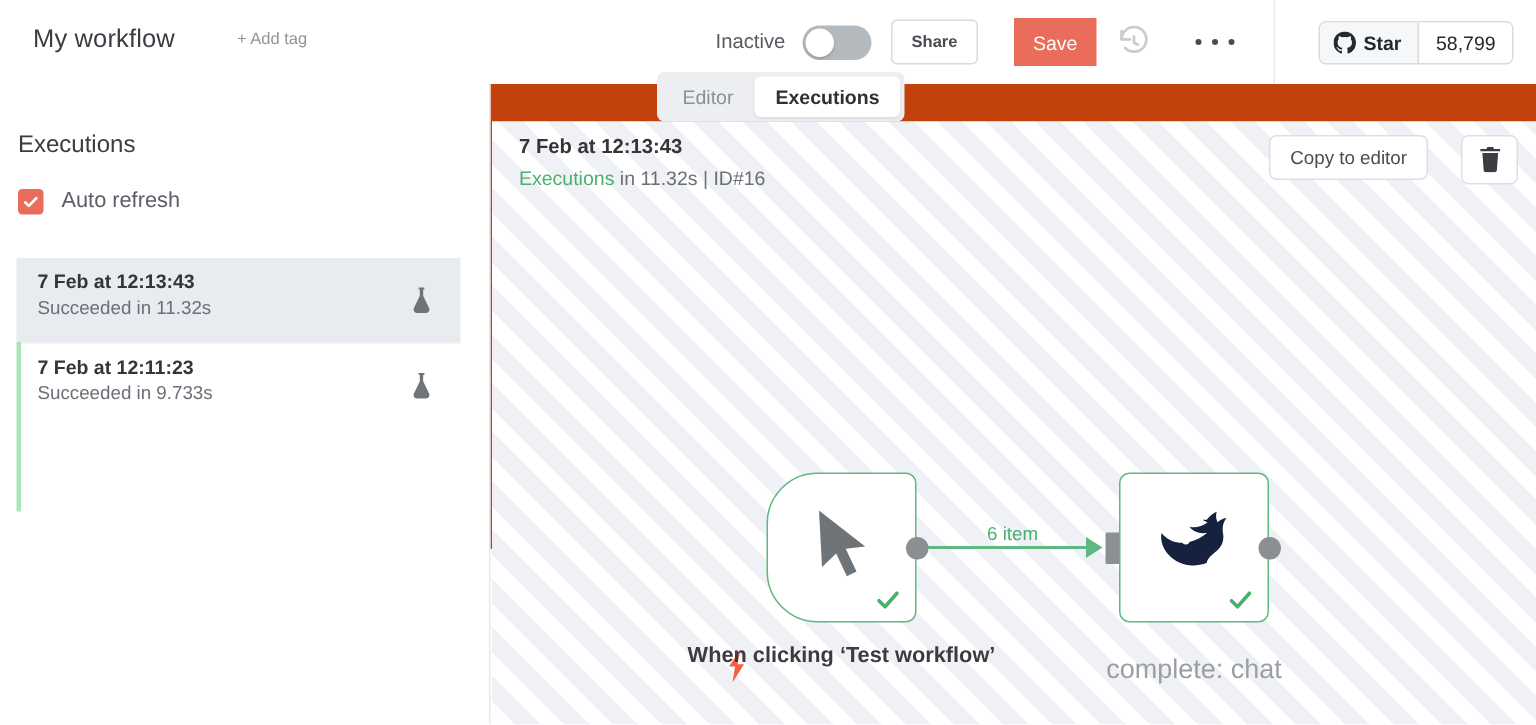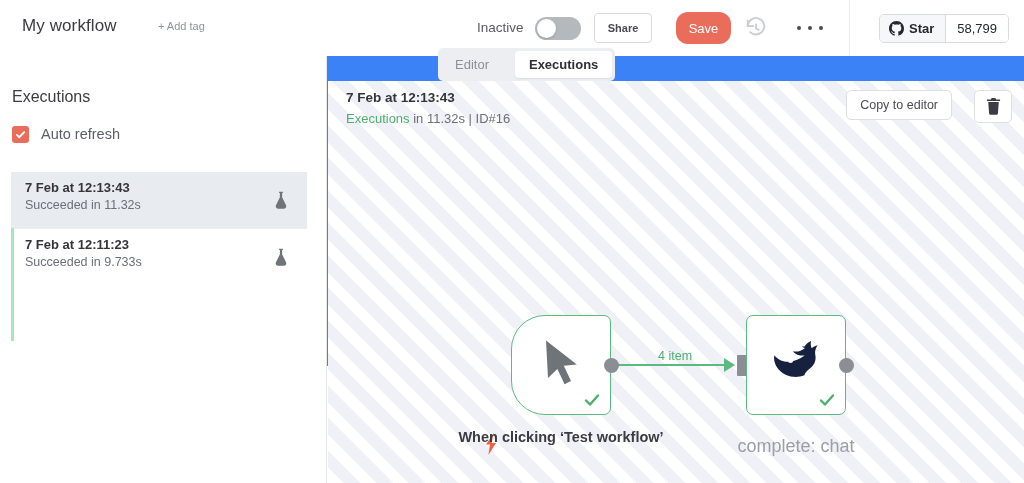--- a/index.html
+++ b/index.html
@@ -4,21 +4,21 @@
 <style>
   * { box-sizing: border-box; }
   html, body {
     margin: 0; padding: 0;
     width: 1024px; height: 483px;
     overflow: hidden;
     background: #fff;
     font-family: "Liberation Sans", sans-serif;
     -webkit-font-smoothing: antialiased;
   }
-  #app { position: relative; width: 1024px; height: 366px; background:#3b82f6; }
+  #app { position: relative; width: 1024px; height: 366px; background:#c2410c; }
 
   
   .header {
     position: absolute; left: 0; top: 0; width: 1024px; height: 56px;
     background: #fff; display: flex; align-items: center;
   }
   .wf-title {
     position: absolute; left: 22px; top: 16px;
     font-size: 17px; color: #3b3b42; letter-spacing: .1px;
   }
@@ -42,21 +42,21 @@
   }
   .btn-share {
     position: absolute; left: 594px; top: 13px;
     width: 58px; height: 30px; border-radius: 4px;
     border: 1px solid #d6dae0; background: #fff;
     font-family: "Liberation Sans", sans-serif;
     font-size: 11px; font-weight: bold; color: #4a4a52; cursor: pointer;
   }
   .btn-save {
     position: absolute; left: 676px; top: 12px;
-    width: 55px; height: 32px; border-radius: 12px;
+    width: 55px; height: 32px; border-radius: 0;
     border: none; background: #ea6c5a; color: #fff;
     font-family: "Liberation Sans", sans-serif;
     font-size: 13px; cursor: pointer;
   }
   .icon-history {
     position: absolute; left: 745px; top: 17px;
     width: 22px; height: 22px; cursor: pointer;
   }
   .icon-dots {
     position: absolute; left: 797px; top: 20px;
@@ -85,21 +85,21 @@
   .gh-star .gh-left span { font-size: 13px; font-weight: bold; color: #24292f; }
   .gh-star .gh-count {
     display: flex; align-items: center; padding: 0 11px;
     background: #fff; font-size: 13px; color: #24292f;
   }
 
   
   .tabs-wrap {
     position: absolute; left: 438px; top: 48px;
     height: 33px; background: #eceef2; border-radius: 5px;
-    display: flex; align-items: flex-end; padding: 3px; gap: 12px; z-index: 20;
+    display: flex; align-items: flex-end; padding: 3px; gap: 0; z-index: 20;
   }
   .tab {
     height: 27px; padding: 0 14px; border-radius: 4px;
     display: flex; align-items: center; justify-content: center;
     font-size: 13px; color: #8a8f9a; cursor: pointer;
   }
   .tab.active {
     background: #fff; color: #2f2f36; font-weight: bold;
     box-shadow: 0 1px 2px rgba(0,0,0,.07);
   }
@@ -345,21 +345,21 @@
     <button class="copy-btn">Copy to editor</button>
     <div class="trash-btn">
       <svg width="15" height="17" viewBox="0 0 16 18" fill="#3c3c42">
         <path d="M6 0h4l.8 1.4H15V3H1V1.4h4.2z"></path>
         <path d="M2.4 4.2h11.2l-.9 12.2a1.6 1.6 0 0 1-1.6 1.5H4.9a1.6 1.6 0 0 1-1.6-1.5z"></path>
       </svg>
     </div>
 
     <div class="edge"></div>
     <div class="edge-arrow"></div>
-    <div class="edge-label">4 item</div>
+    <div class="edge-label">6 item</div>
 
     <div class="node-trigger">
       <svg style="position:absolute;left:28px;top:22px" width="44" height="52" viewBox="0 0 22 26" fill="#6f7479">
         <path d="M3 1.2 18.4 13.2l-6.5.7 3.6 7.6-3.2 1.6-3.6-7.6-4.7 4.5z"></path>
       </svg>
       <svg class="node-check" viewBox="0 0 18 18" fill="none" stroke="#4caf6d" stroke-width="2.4" stroke-linecap="round" stroke-linejoin="round">
         <polyline points="3,9.5 7,13.5 15,4.5"></polyline>
       </svg>
     </div>
     <svg class="bolt" viewBox="0 0 14 22" fill="#f25f45">

